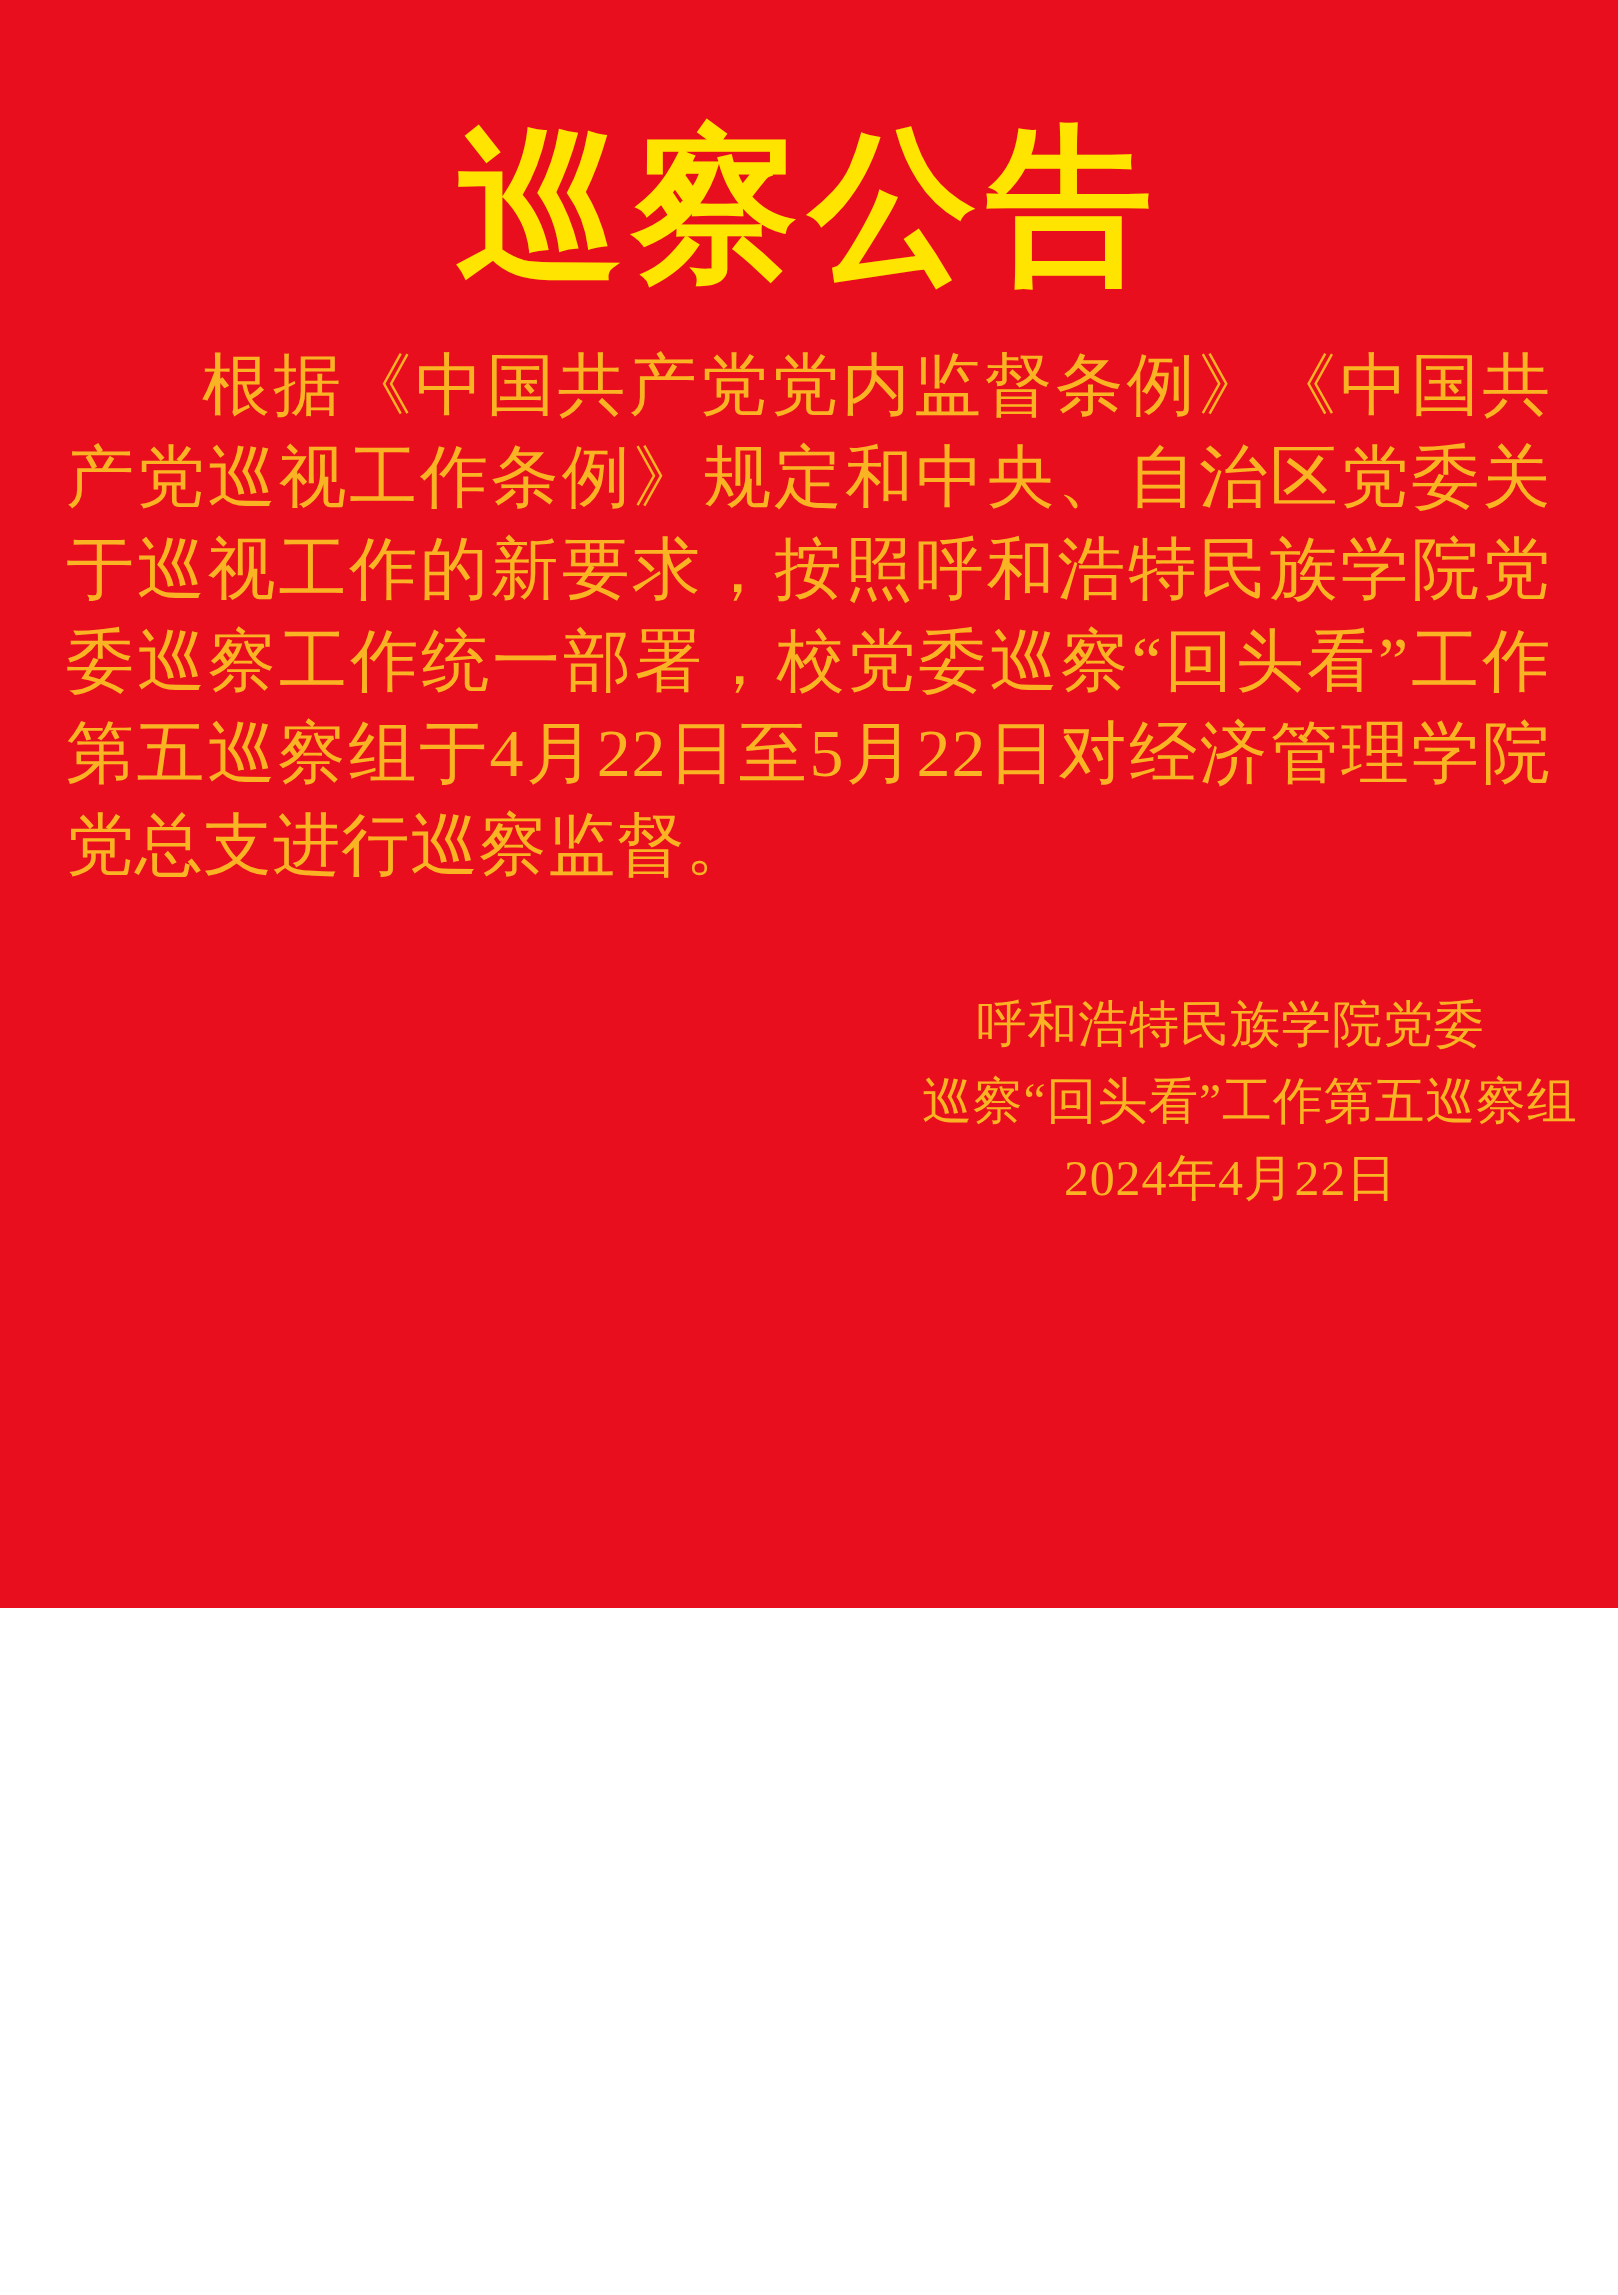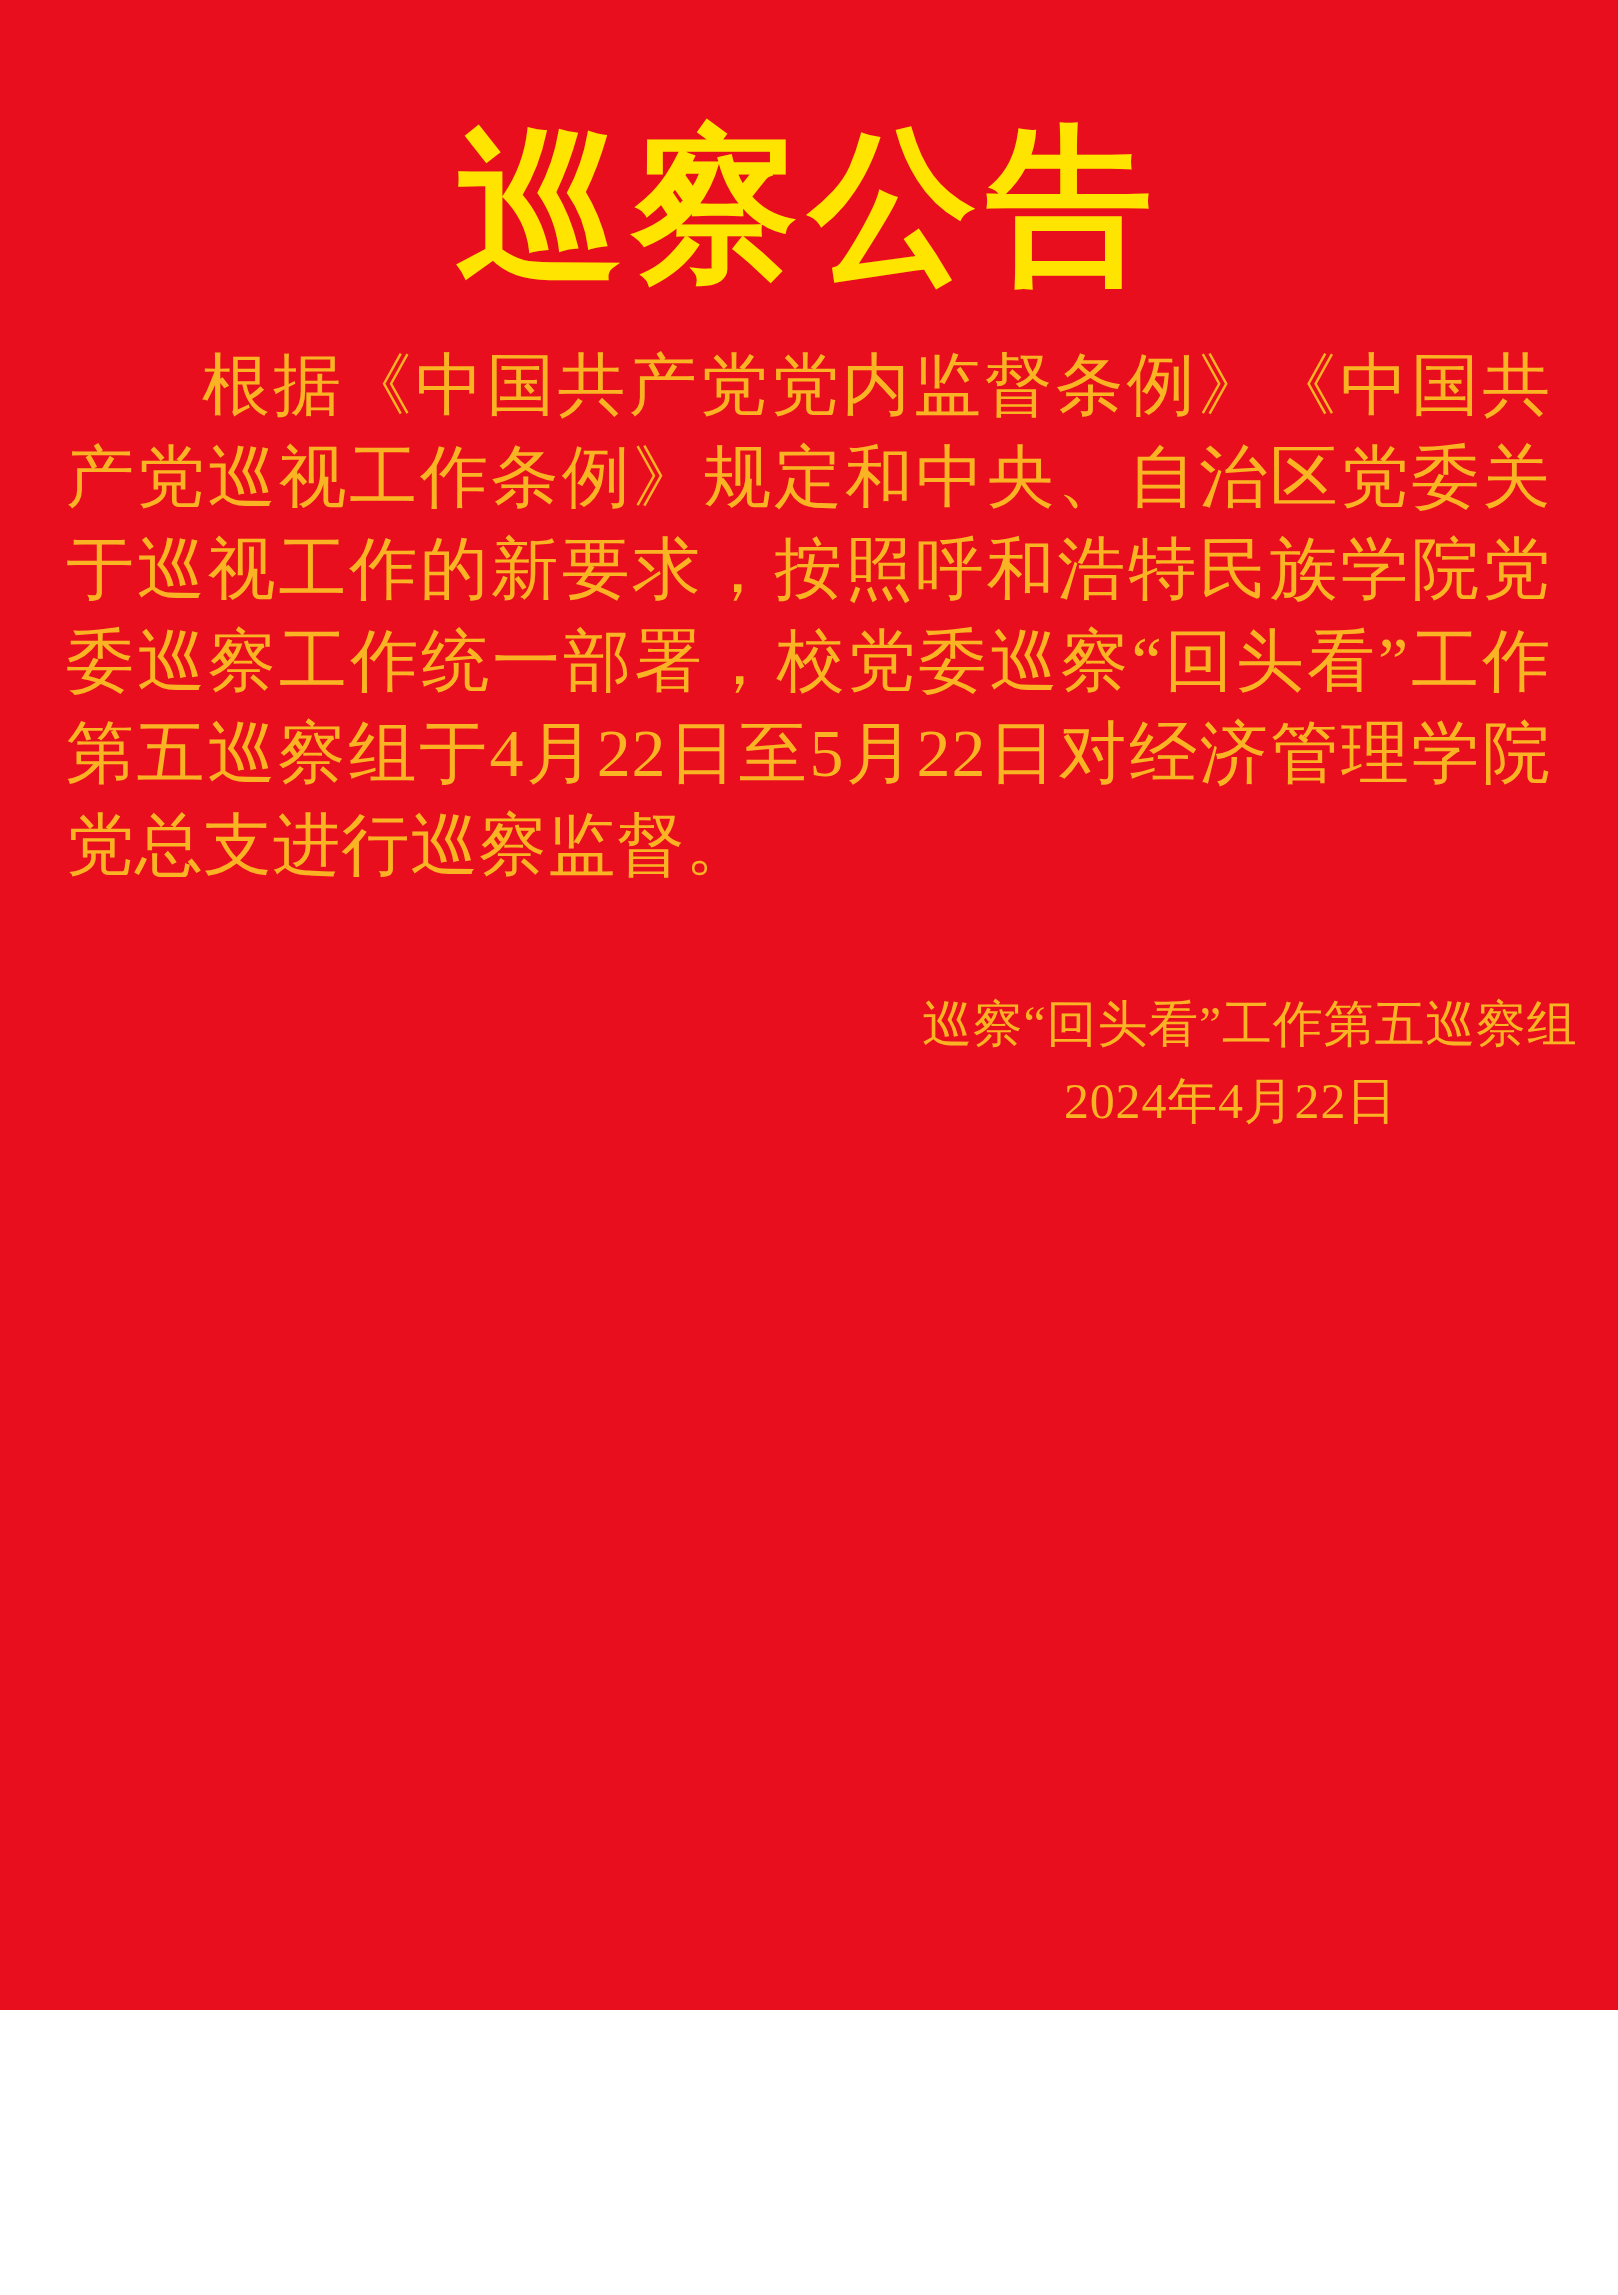--- a/index.html
+++ b/index.html
@@ -2,21 +2,21 @@
 <html style="--background: #E80E1E; --title_yellow: #FFE400; --text_gold: #FAB423;font-size:12.6px"><head>
 <meta charset="utf-8">
 <style>
   html, body {
     margin: 0;
     padding: 0;
   }
   .page {
     position: relative;
     width: 1619px;
-    height: 2010px;
+    height: 1608px;
     background: var(--background, #E80E1E);
     overflow: hidden;
     font-family: "Liberation Serif", "DejaVu Serif", serif;
   }
   .title {
     margin: 0;
     padding-top: 101px;
     text-align: center;
     font-size: 166px;
     font-weight: bold;
@@ -57,17 +57,18 @@
 <body>
 
 <div class="page">
   <h1 class="title">巡察公告</h1>
 
   <div class="content">
     <p>根据《中国共产党党内监督条例》《中国共产党巡视工作条例》规定和中央、自治区党委关于巡视工作的新要求，按照呼和浩特民族学院党委巡察工作统一部署，校党委巡察“回头看”工作第五巡察组于4月22日至5月22日对经济管理学院党总支进行巡察监督。</p>
   </div>
 
   <div class="signature">
+    <div>呼和浩特民族学院党委</div>
     <div>巡察“回头看”工作第五巡察组</div>
     <div>2024年4月22日</div>
   </div>
 </div>
 
 
 </body></html>

